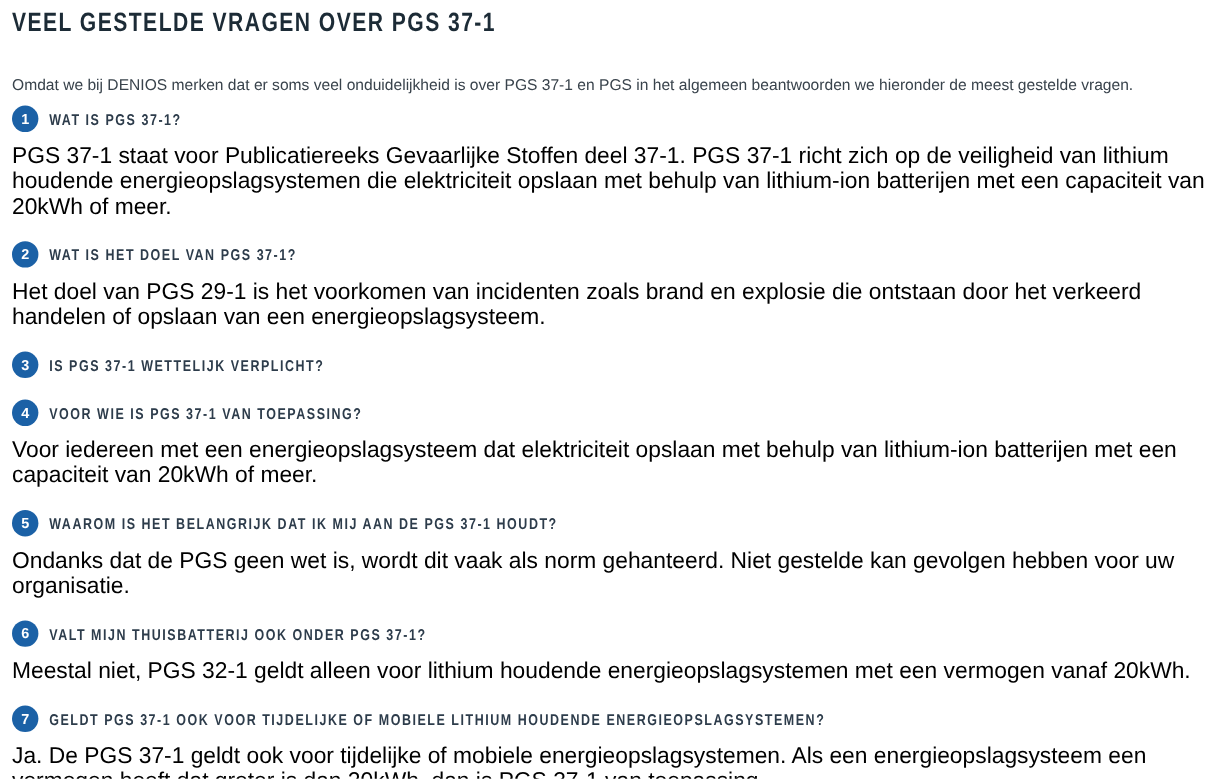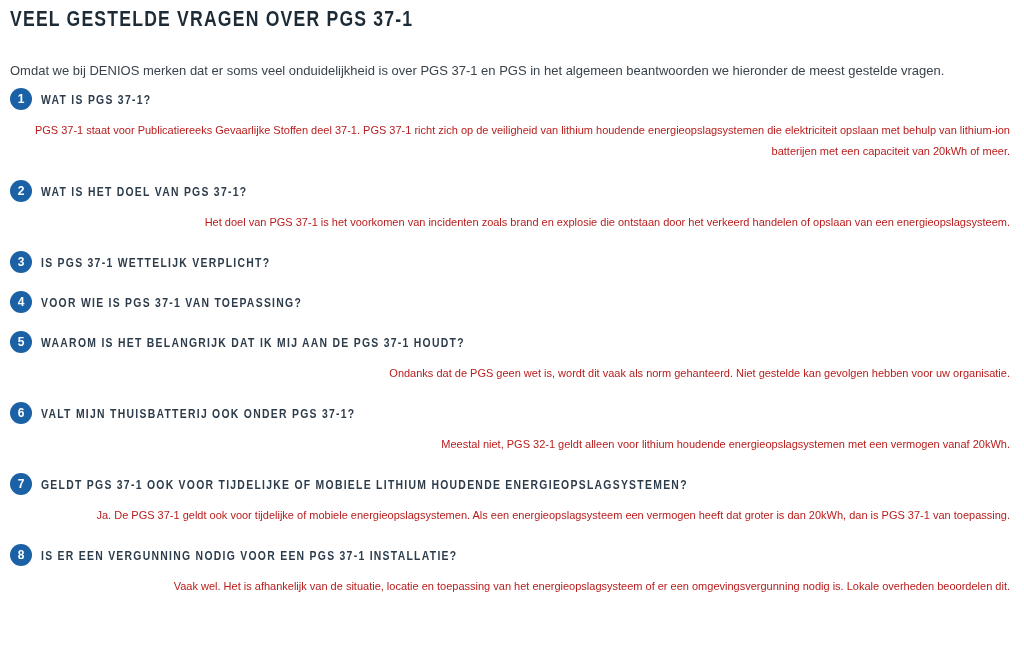--- a/index.html
+++ b/index.html
@@ -57,24 +57,23 @@
   .faq-question {
     font-size: 13px;
     font-weight: bold;
     color: #2d3c4b;
     letter-spacing: 1.6px;
     transform: scaleX(0.80);
     transform-origin: left center;
     white-space: nowrap;
   }
   .faq-answer {
-    font-size: 11px;
+    font-size: 19px;
     line-height: 21px;
-    color: #b91c1c;
-    text-align: right;
+    color: #000000;
   }
 </style>
 </head>
 <body>
 
 <div class="page">
   <h1 class="page-title">VEEL GESTELDE VRAGEN OVER PGS 37-1</h1>
 
   <p class="intro">Omdat we bij DENIOS merken dat er soms veel onduidelijkheid is over PGS 37-1 en PGS in het algemeen beantwoorden we hieronder de meest gestelde vragen.</p>
 
@@ -85,35 +84,36 @@
       <span class="faq-question">WAT IS PGS 37-1?</span>
     </div>
     <p class="faq-answer">PGS 37-1 staat voor Publicatiereeks Gevaarlijke Stoffen deel 37-1. PGS 37-1 richt zich op de veiligheid van lithium houdende energieopslagsystemen die elektriciteit opslaan met behulp van lithium-ion batterijen met een capaciteit van 20kWh of meer.</p>
   </div>
 
   <div class="faq-item">
     <div class="faq-question-row">
       <span class="faq-number-badge">2</span>
       <span class="faq-question">WAT IS HET DOEL VAN PGS 37-1?</span>
     </div>
-    <p class="faq-answer">Het doel van PGS 37-1 is het voorkomen van incidenten zoals brand en explosie die ontstaan door het verkeerd handelen of opslaan van een energieopslagsysteem.</p>
+    <p class="faq-answer">Het doel van PGS 29-1 is het voorkomen van incidenten zoals brand en explosie die ontstaan door het verkeerd handelen of opslaan van een energieopslagsysteem.</p>
   </div>
 
   <div class="faq-item">
     <div class="faq-question-row">
       <span class="faq-number-badge">3</span>
       <span class="faq-question">IS PGS 37-1 WETTELIJK VERPLICHT?</span>
     </div>
   </div>
 
   <div class="faq-item">
     <div class="faq-question-row">
       <span class="faq-number-badge">4</span>
       <span class="faq-question">VOOR WIE IS PGS 37-1 VAN TOEPASSING?</span>
     </div>
+    <p class="faq-answer">Voor iedereen met een energieopslagsysteem dat elektriciteit opslaan met behulp van lithium-ion batterijen met een capaciteit van 20kWh of meer.</p>
   </div>
 
   <div class="faq-item">
     <div class="faq-question-row">
       <span class="faq-number-badge">5</span>
       <span class="faq-question">WAAROM IS HET BELANGRIJK DAT IK MIJ AAN DE PGS 37-1 HOUDT?</span>
     </div>
     <p class="faq-answer">Ondanks dat de PGS geen wet is, wordt dit vaak als norm gehanteerd. Niet gestelde kan gevolgen hebben voor uw organisatie.</p>
   </div>
 

